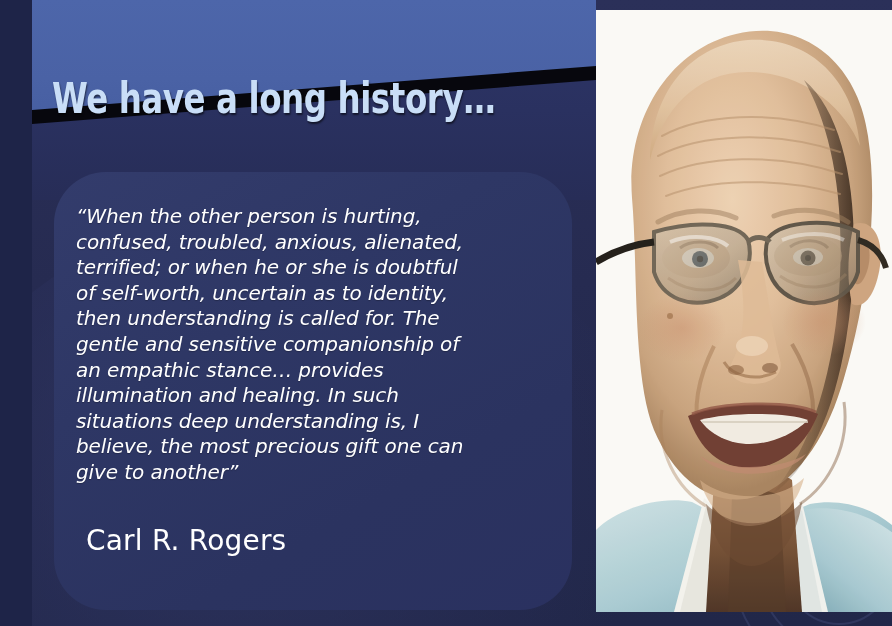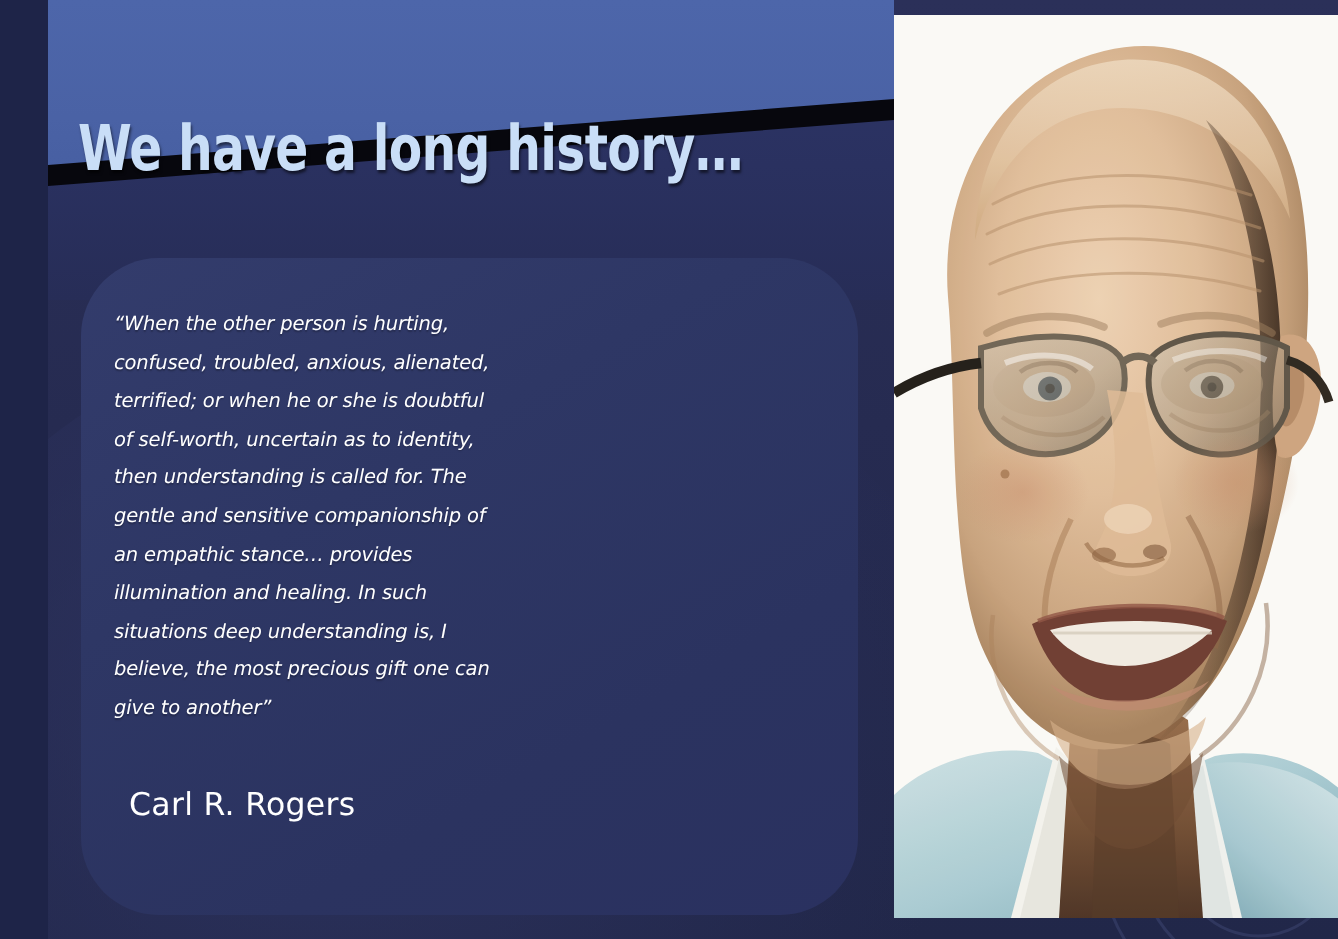--- a/index.html
+++ b/index.html
@@ -121,34 +121,34 @@
     z-index: 5;
   }
   .quote-text {
     position: absolute;
     left: 22px;
     top: 32px;
     width: 470px;
     color: #ffffff;
     font-family: "DejaVu Sans", sans-serif;
     font-style: italic;
-    font-size: 13px;
+    font-size: 20px;
     line-height: 25.6px;
     font-weight: 500;
     letter-spacing: -0.1px;
     white-space: pre-line;
     text-shadow: 0 1px 1px rgba(0,0,0,.25);
   }
   .quote-author {
     position: absolute;
     left: 32px;
     top: 352px;
     color: #ffffff;
     font-family: "DejaVu Sans", sans-serif;
-    font-size: 21px;
+    font-size: 28px;
     font-weight: 400;
     letter-spacing: .2px;
   }
 
   
   .photo-frame {
     position: absolute;
     left: 564px;
     top: 10px;
     width: 314px;

